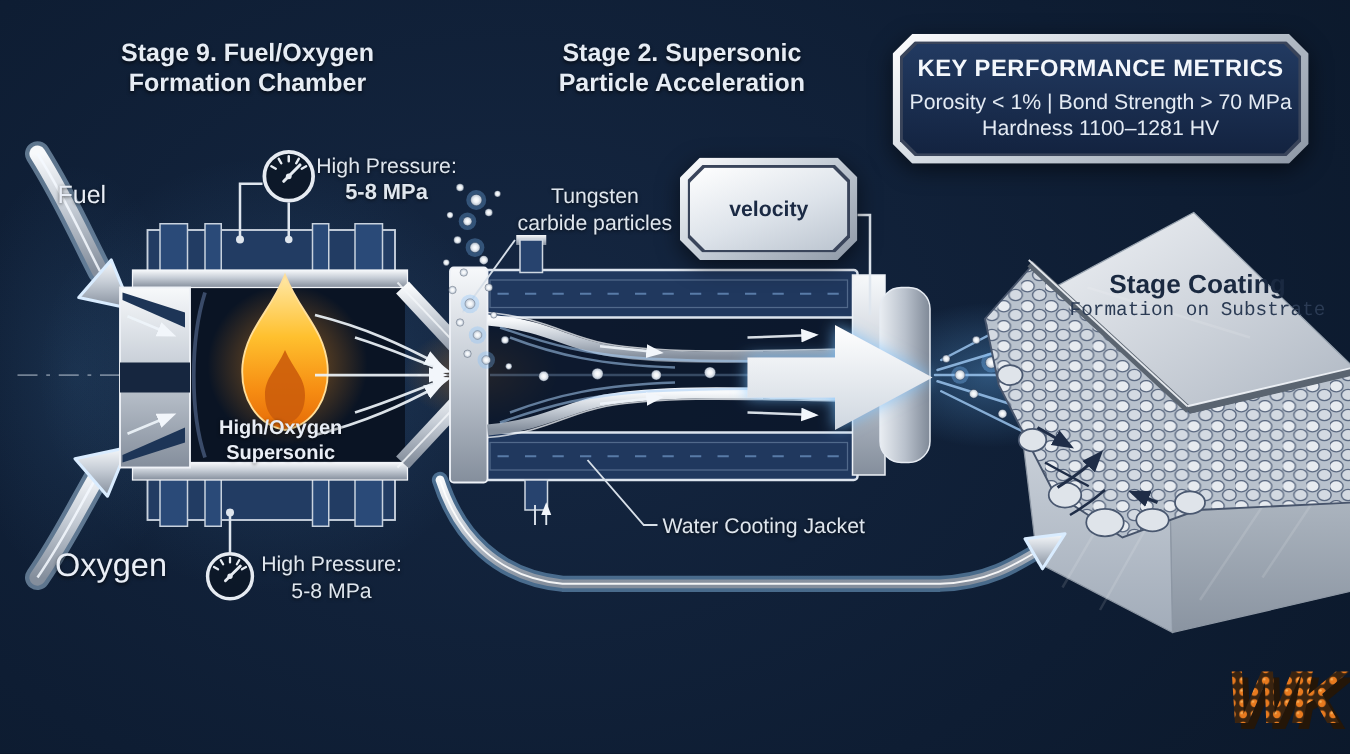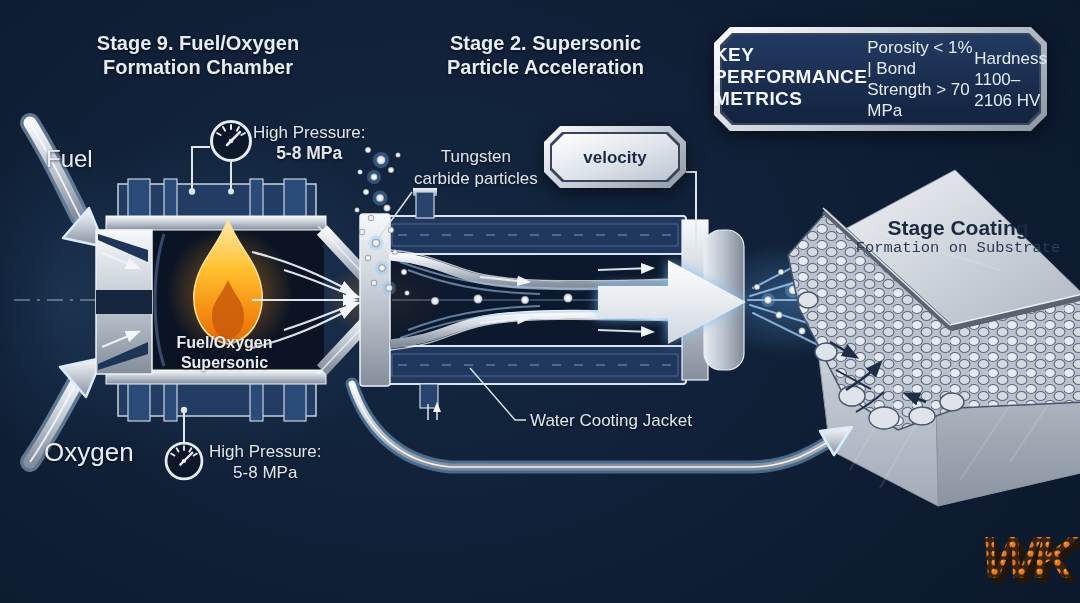--- a/index.html
+++ b/index.html
@@ -11,21 +11,21 @@
   svg.layer{position:absolute;left:0;top:0;}
   .lbl{position:absolute;color:#e9eef6;text-shadow:0 1px 3px rgba(0,0,0,.65);}
   .title{font-size:20px;line-height:24px;font-weight:bold;text-align:center;color:#e6ecf4;}
   .small-lbl{font-size:17px;line-height:21px;color:#dfe6ee;text-align:center;}
   .bold{font-weight:bold;}
   .oct{clip-path:polygon(16px 0,calc(100% - 16px) 0,100% 16px,100% calc(100% - 16px),calc(100% - 16px) 100%,16px 100%,0 calc(100% - 16px),0 16px);}
   .oct-s{clip-path:polygon(12px 0,calc(100% - 12px) 0,100% 12px,100% calc(100% - 12px),calc(100% - 12px) 100%,12px 100%,0 calc(100% - 12px),0 12px);}
   .plate{position:absolute;filter:drop-shadow(0 5px 9px rgba(0,0,0,.55));}
   .plate .l1{position:absolute;inset:0;background:linear-gradient(145deg,#fdfdfe 0%,#c9d1da 45%,#8d97a5 100%);}
   .plate .l2{position:absolute;inset:6px;background:#39445a;}
-  .plate .txt{position:absolute;inset:0;display:flex;flex-direction:row;align-items:center;justify-content:center;}
+  .plate .txt{position:absolute;inset:0;display:flex;flex-direction:column;align-items:center;justify-content:center;}
   #metrics-plate .l3{position:absolute;inset:8px;background:linear-gradient(180deg,#223a61 0%,#132340 100%);}
   #metrics-plate .m-title{font-size:19px;font-weight:bold;letter-spacing:.4px;color:#f3f7fc;margin-bottom:4px;}
   #metrics-plate .m-row{font-size:17px;font-weight:normal;color:#e4ebf4;line-height:21px;}
   #velocity-plate .l3{position:absolute;inset:8px;background:linear-gradient(160deg,#ffffff 0%,#dde3ea 55%,#bcc5d0 100%);}
   #velocity-plate .v-label{font-size:17px;font-weight:bold;color:#1b2a44;line-height:19px;}
   #velocity-plate .v-value{font-size:27px;font-weight:bold;color:#15233f;letter-spacing:.5px;line-height:30px;}
   .coating-l1{font-size:21px;font-weight:bold;color:#1a2940;line-height:23px;text-shadow:none;}
   .coating-l2{font-size:15.5px;color:#2b3b54;line-height:19px;text-shadow:none;font-family:Liberation Mono, monospace;}
 </style>
 </head>
@@ -360,55 +360,55 @@
   <div>Particle Acceleration</div>
 </div>
 
 <div id="metrics-plate" class="plate" style="left:714px;top:27px;width:333px;height:104px;">
   <div class="l1 oct"></div>
   <div class="l2 oct-s"></div>
   <div class="l3 oct-s"></div>
   <div class="txt">
     <div class="m-title">KEY PERFORMANCE METRICS</div>
     <div class="m-row">Porosity &lt; 1%  |  Bond Strength &gt; 70 MPa</div>
-    <div class="m-row">Hardness 1100–2106 HV</div>
+    <div class="m-row">Hardness 1100–1281 HV</div>
   </div>
 </div>
 
-<div id="velocity-plate" class="plate" style="left:544px;top:126px;width:142px;height:62px;">
+<div id="velocity-plate" class="plate" style="left:544px;top:126px;width:142px;height:82px;">
   <div class="l1 oct"></div>
   <div class="l2 oct-s"></div>
   <div class="l3 oct-s"></div>
   <div class="txt">
     <div class="v-label">velocity</div>
   </div>
 </div>
 
-<div class="lbl" style="left:46px;top:145px;font-size:24px;">Fuel</div>
+<div class="lbl" style="left:46px;top:145px;font-size:20px;">Fuel</div>
 <div class="lbl" style="left:44px;top:437px;font-size:26px;">Oxygen</div>
 
 <div class="lbl small-lbl" style="left:253px;top:122px;">
   <div>High Pressure:</div>
   <div class="bold" style="font-size:17.5px;">5-8 MPa</div>
 </div>
 
 <div class="lbl small-lbl" style="left:209px;top:441px;">
   <div>High Pressure:</div>
   <div>5-8 MPa</div>
 </div>
 
 <div class="lbl small-lbl" style="left:414px;top:146px;line-height:22px;">
   <div>Tungsten</div>
   <div>carbide particles</div>
 </div>
 
 <div class="lbl small-lbl" style="left:530px;top:410px;">Water Cooting Jacket</div>
 
 <div class="lbl" style="left:152px;top:333px;width:145px;text-align:center;font-size:16px;line-height:20px;font-weight:bold;">
-  <div>Fuel/Oxygen</div>
+  <div>High/Oxygen</div>
   <div>Supersonic</div>
 </div>
 
 <div class="lbl" style="left:853px;top:216px;width:210px;text-align:center;">
   <div class="coating-l1">Stage Coating</div>
   <div class="coating-l2">Formation on Substrate</div>
 </div>
 
 </div>
 

